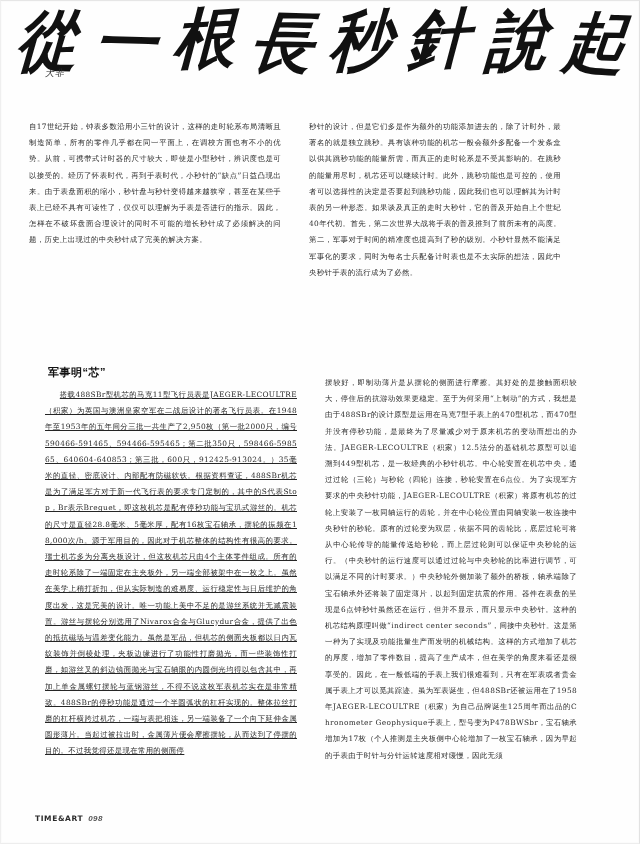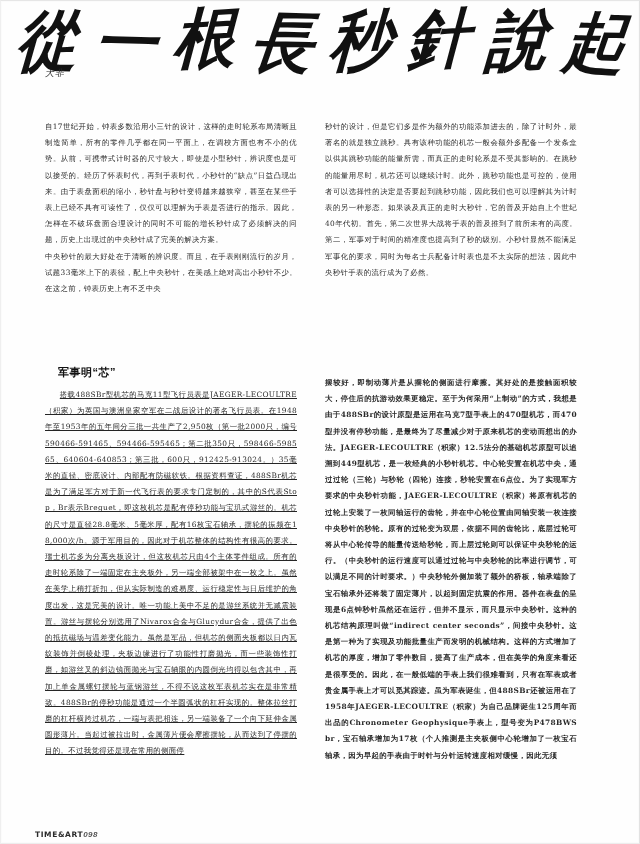--- a/index.html
+++ b/index.html
@@ -101,55 +101,56 @@
     margin: 0 0 0 0;
     letter-spacing: 0.35px;
     word-break: break-all;
     -webkit-font-smoothing: none;
     filter: contrast(0.92);
   }
   .para + .para { margin-top: 0; }
   .para.indent { text-indent: 2em; text-decoration: underline; }
 
   #block-top {
-    left: 44px;
+    left: 28px;
     top: 118px;
     width: 532px;
   }
   #block-top .col { width: 252px; }
 
   
   .section-heading {
     position: absolute;
-    left: 57px;
+    left: 47px;
     top: 364px;
     font-family: Liberation Sans, sans-serif;
     font-size: 11px;
     font-weight: 700;
     color: #111111;
     letter-spacing: 0.5px;
   }
 
   #block-bottom {
     left: 44px;
     top: 386px;
     width: 532px;
   }
   #block-bottom .col-left { width: 252px; }
-  #block-bottom .col-right { width: 252px; font-weight: bold; }
+  #block-bottom .col-right { width: 252px; }
   
   #block-bottom .col-right { margin-top: -12px; }
 
   
   .footer {
     position: absolute;
     left: 34px;
-    bottom: 4px;
+    bottom: 20px;
     display: flex;
     align-items: baseline;
+    gap: 5px;
   }
   .footer-brand {
     font-family: "DejaVu Sans", "Liberation Sans", sans-serif;
     font-size: 7.5px;
     font-weight: 700;
     letter-spacing: 0.6px;
     color: #2a2a2a;
   }
   .footer-page {
     font-family: Liberation Sans, sans-serif;
@@ -175,21 +176,20 @@
       <span class="glyph">針</span>
       <span class="glyph">說</span>
       <span class="glyph">起</span>
     </div>
     <div class="byline">大非</div>
   </div>
 
   <div class="block" id="block-top">
     <div class="col">
       <p class="para">自17世纪开始，钟表多数沿用小三针的设计，这样的走时轮系布局清晰且制造简单，所有的零件几乎都在同一平面上，在调校方面也有不小的优势。从前，可携带式计时器的尺寸较大，即使是小型秒针，辨识度也是可以接受的。经历了怀表时代，再到手表时代，小秒针的“缺点”日益凸现出来。由于表盘面积的缩小，秒针盘与秒针变得越来越狭窄，甚至在某些手表上已经不具有可读性了，仅仅可以理解为手表是否进行的指示。因此，怎样在不破坏盘面合理设计的同时不可能的增长秒针成了必须解决的问题，历史上出现过的中央秒针成了完美的解决方案。</p>
-      <p class="para">中央秒针的最大好处在于清晰的辨识度。而且，在手表刚刚流行的岁月，试题33毫米上下的表径，配上中央秒针，在美感上绝对高出小秒针不少。在这之前，钟表历史上有不乏中央</p>
     </div>
     <div class="col">
       <p class="para">秒针的设计，但是它们多是作为额外的功能添加进去的，除了计时外，最著名的就是独立跳秒。具有该种功能的机芯一般会额外多配备一个发条盒以供其跳秒功能的能量所需，而真正的走时轮系是不受其影响的。在跳秒的能量用尽时，机芯还可以继续计时。此外，跳秒功能也是可控的，使用者可以选择性的决定是否要起到跳秒功能，因此我们也可以理解其为计时表的另一种形态。如果谈及真正的走时大秒针，它的普及开始自上个世纪40年代初。首先，第二次世界大战将手表的普及推到了前所未有的高度。第二，军事对于时间的精准度也提高到了秒的级别。小秒针显然不能满足军事化的要求，同时为每名士兵配备计时表也是不太实际的想法，因此中央秒针手表的流行成为了必然。</p>
     </div>
   </div>
 
   <div class="section-heading">军事明“芯”</div>
 
   <div class="block" id="block-bottom">
     <div class="col col-left">

